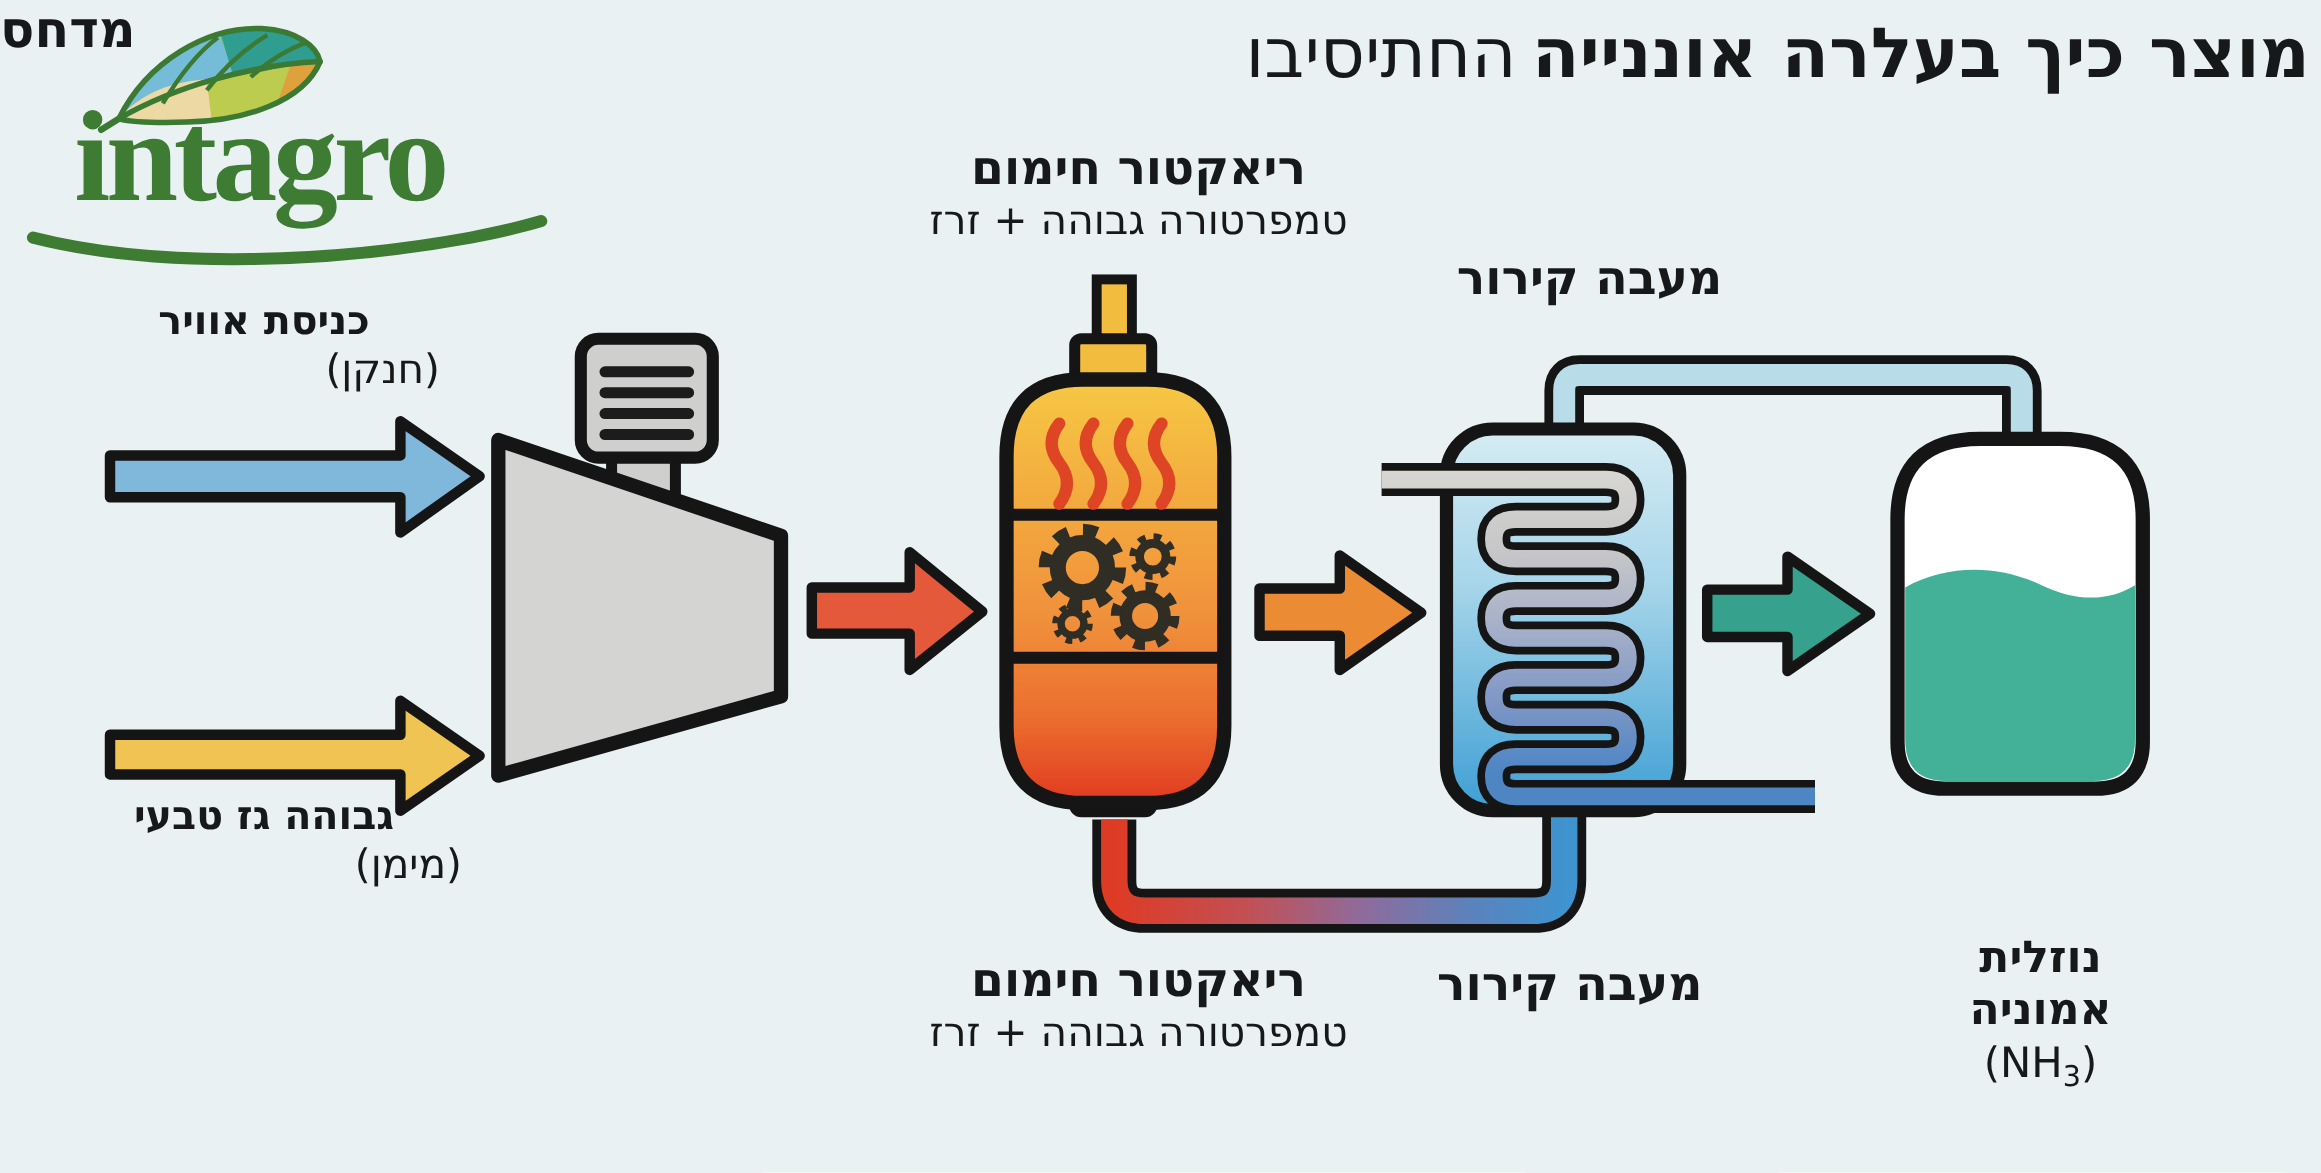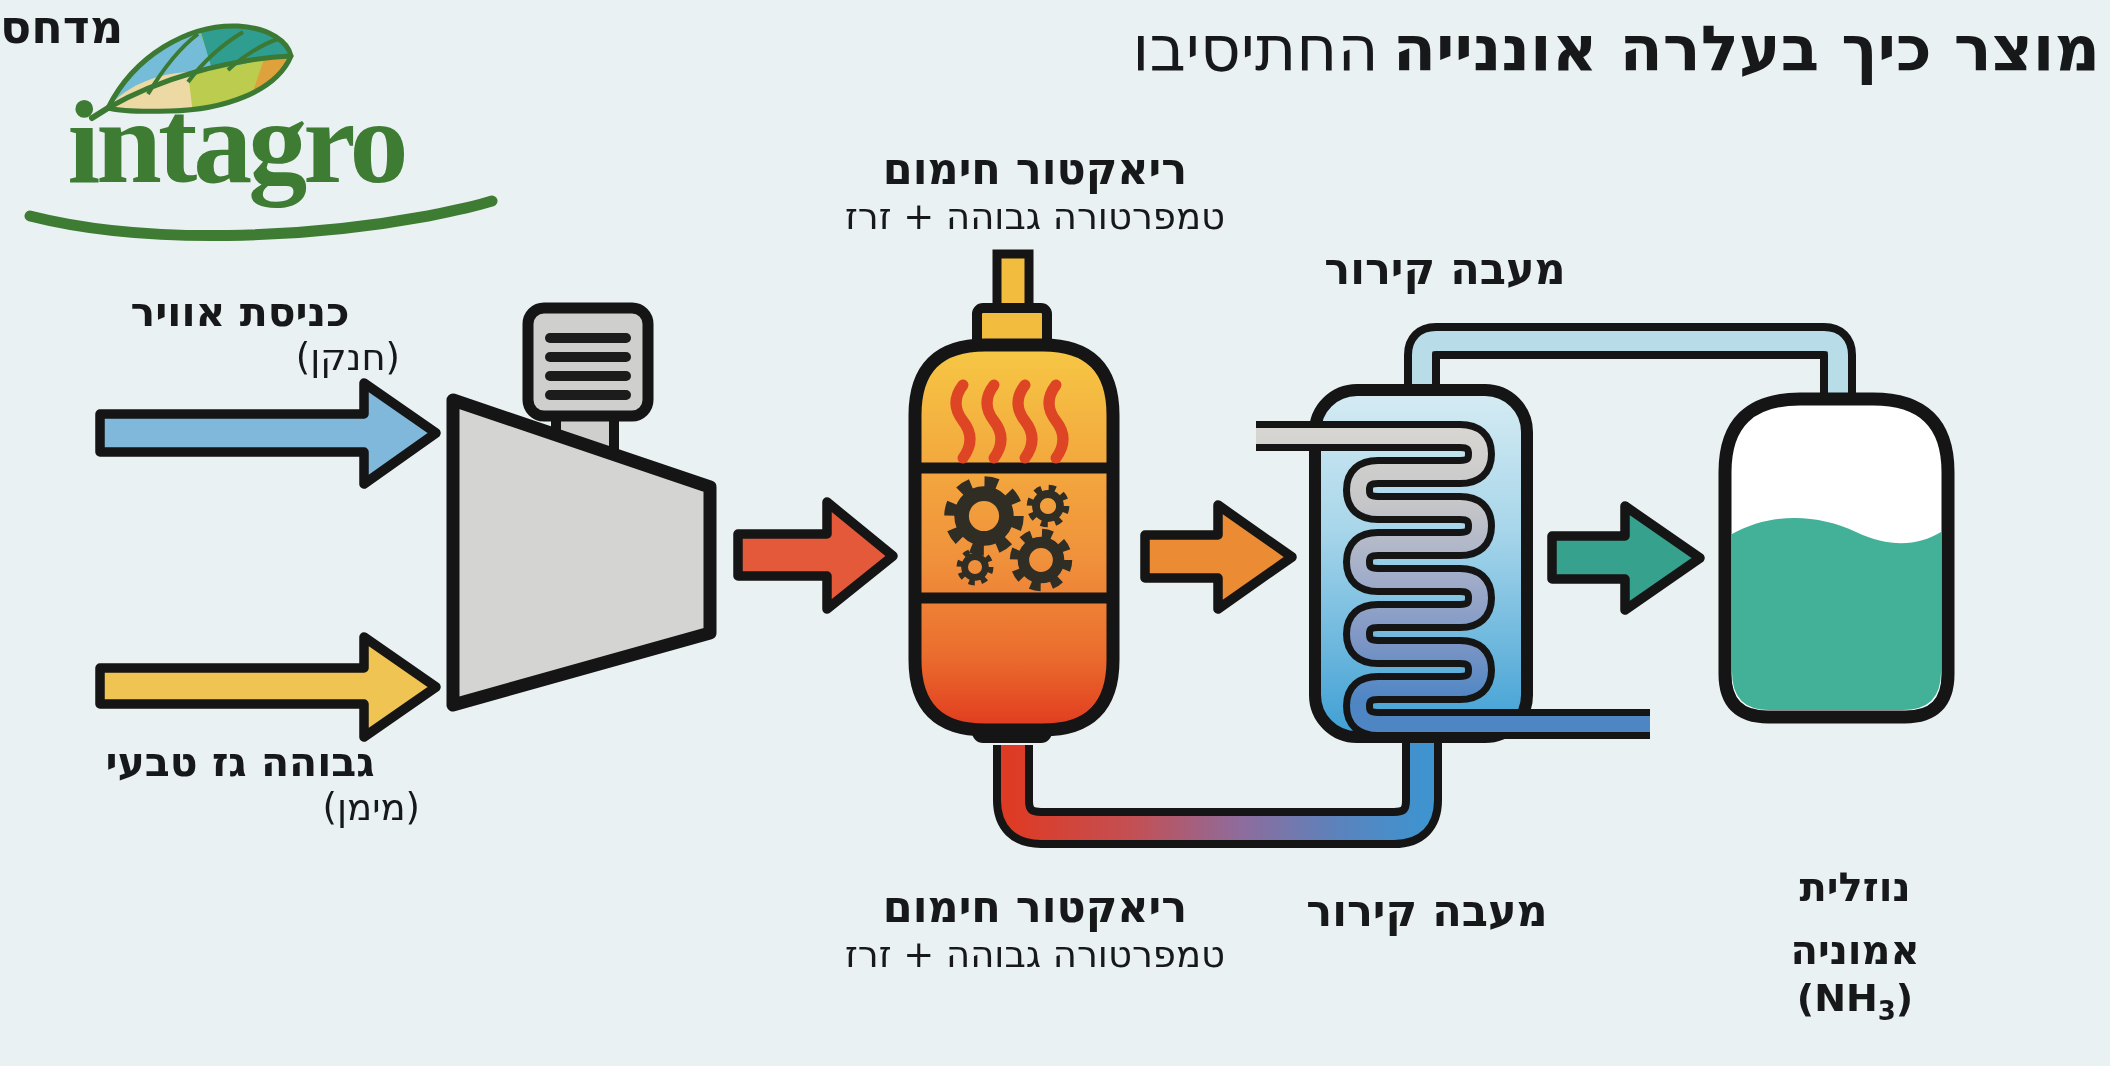--- a/index.html
+++ b/index.html
@@ -4,41 +4,41 @@
 <style>
   html,body{margin:0;padding:0;}
   #stage{
     position:relative;width:2110px;height:1066px;overflow:hidden;
     background:#e9f1f3;
     font-family:"DejaVu Sans","Liberation Sans",sans-serif;
     color:#17181a;
   }
   #diagram-svg{position:absolute;left:0;top:0;}
   .lbl{position:absolute;text-align:center;direction:rtl;line-height:1.18;}
-  .lbl .b{font-weight:700;margin-top:16px;}
+  .lbl .b{font-weight:700;}
   .title{
     position:absolute;left:790px;top:12px;width:1310px;
     text-align:right;direction:rtl;font-size:63px;white-space:nowrap;
   }
   .title .b{font-weight:700;margin-inline-end:14px;}
   .title .r{font-weight:400;}
   #lbl-air{left:80px;top:272px;width:320px;}
   #lbl-gas{left:60px;top:722px;width:360px;}
-  .in-lbl .b{font-size:41px;}
+  .in-lbl .b{font-size:36px;}
   .in-lbl .sub{font-size:37px;text-align:right;}
   #lbl-comp{left:462px;top:534px;width:245px;font-size:46px;font-weight:700;direction:rtl;text-align:left;}
   .unit-lbl .b{font-size:43px;}
   .unit-lbl .sub{font-size:37px;}
   #lbl-reactor-top{left:815px;top:128px;width:440px;}
   #lbl-cond-top{left:1280px;top:228px;width:330px;}
   #lbl-reactor-bot{left:815px;top:866px;width:440px;}
   #lbl-cond-bot{left:1262px;top:870px;width:330px;}
   #lbl-ammonia{left:1745px;top:848px;width:220px;}
   #lbl-ammonia .b{font-size:40px;}
-  #lbl-ammonia .formula{font-size:38px;font-weight:700;direction:ltr;display:block;margin-top:2px;}
+  #lbl-ammonia .formula{font-size:38px;font-weight:400;direction:ltr;display:block;margin-top:2px;}
   #lbl-ammonia .formula sub{font-size:26px;}
   #logo{position:absolute;left:8px;top:4px;}
 </style>
 </head>
 <body>
 
 <div id="stage">
 
   <svg id="diagram-svg" width="2110" height="1066" viewBox="0 0 2110 1066">
     <defs>

